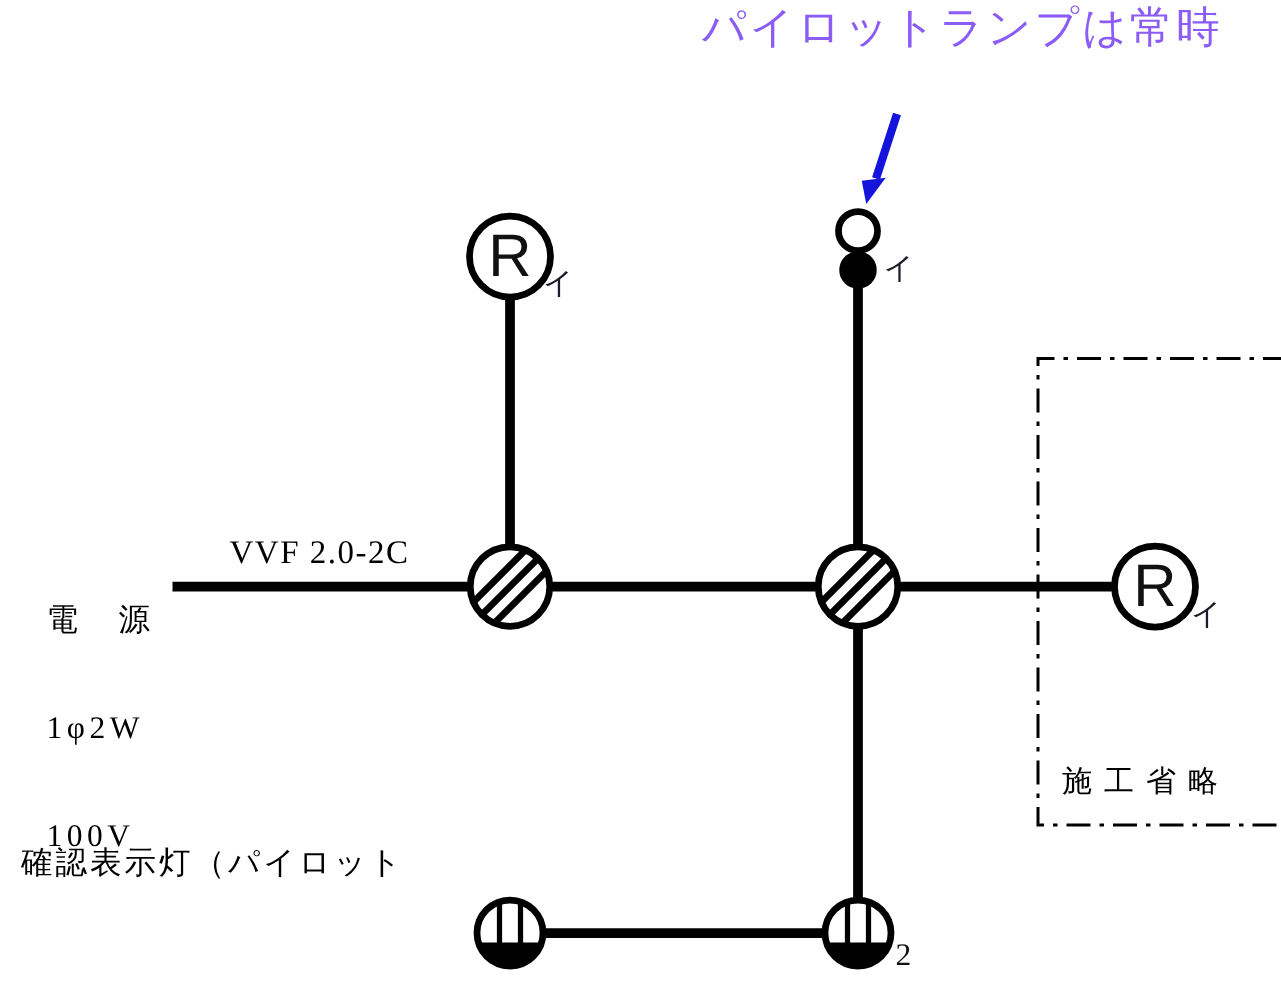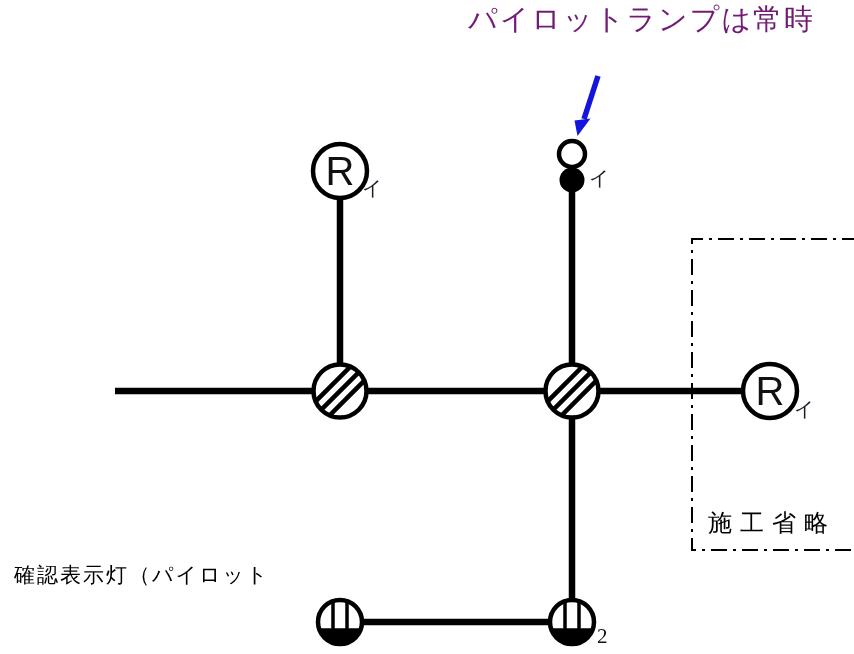--- a/index.html
+++ b/index.html
@@ -9,27 +9,27 @@
     background:#ffffff;
     overflow:hidden;
     font-family:"Liberation Serif","DejaVu Serif",serif;
     color:#000;
   }
   #diagram-svg{position:absolute;left:0;top:0;}
   .txt{position:absolute;white-space:pre;}
   .callout{
     font-family:"Liberation Sans","DejaVu Sans",sans-serif;
     font-size:29px;line-height:34px;letter-spacing:2px;
-    color:#701a75;font-weight:500;
+    color:#8b5cf6;font-weight:500;
   }
   .serif21{font-size:21px;line-height:24px;letter-spacing:3px;}
   .cable{font-size:22px;letter-spacing:1px;}
   .note{font-size:21px;line-height:30px;letter-spacing:2px;}
   .note .ind{padding-left:12px;}
-  .omit{font-size:24px;letter-spacing:8px;}
+  .omit{font-size:20px;letter-spacing:8px;}
   .rletter{
     font-family:"Liberation Sans","DejaVu Sans",sans-serif;
     font-size:40px;line-height:50px;width:54px;height:50px;
     text-align:center;color:#111;
   }
   .sub{font-size:20px;color:#1b1b2a;}
   .num2{font-size:21px;color:#111;}
 </style>
 </head>
 <body>
@@ -101,21 +101,27 @@
     </g>
 
     <g>
       <line x1="598" y1="76" x2="584" y2="119" stroke="#1414dc" stroke-width="5.5"></line>
       <polygon points="577.5,136 574.5,120.5 590.5,118.5" fill="#1414dc"></polygon>
     </g>
   </svg>
 
   <div class="txt callout" style="left:468px;top:2px;">パイロットランプは常時</div>
 
+  <div class="txt serif21" style="left:31px;top:353px;">
+    <div>電　源</div>
+    <div>1φ2W</div>
+    <div>100V</div>
+  </div>
 
+  <div class="txt cable" style="left:153px;top:355px;">VVF 2.0-2C</div>
 
   <div class="txt rletter" style="left:313px;top:146px;">R</div>
   <div class="txt sub" style="left:362px;top:175px;">イ</div>
 
   <div class="txt rletter" style="left:743px;top:366px;">R</div>
   <div class="txt sub" style="left:794px;top:396px;">イ</div>
 
   <div class="txt sub" style="left:589px;top:165px;">イ</div>
 
   <div class="txt num2" style="left:597px;top:624px;">2</div>

